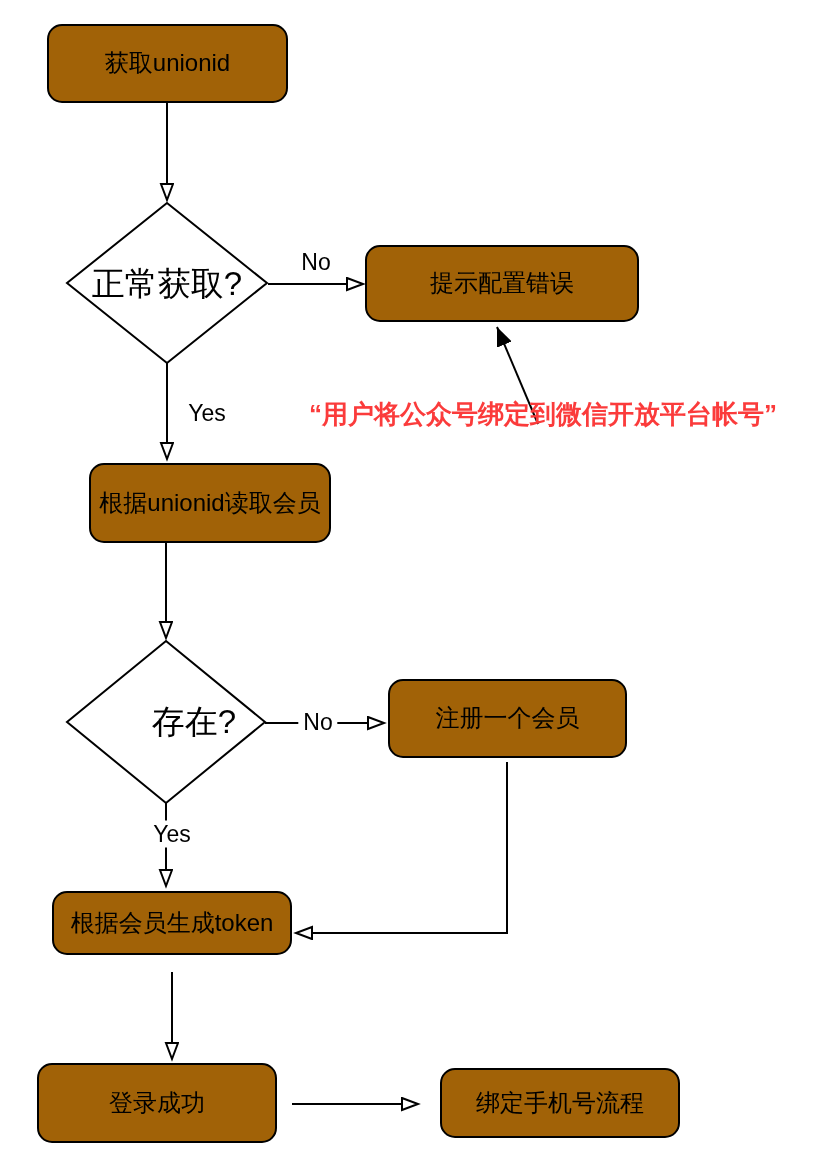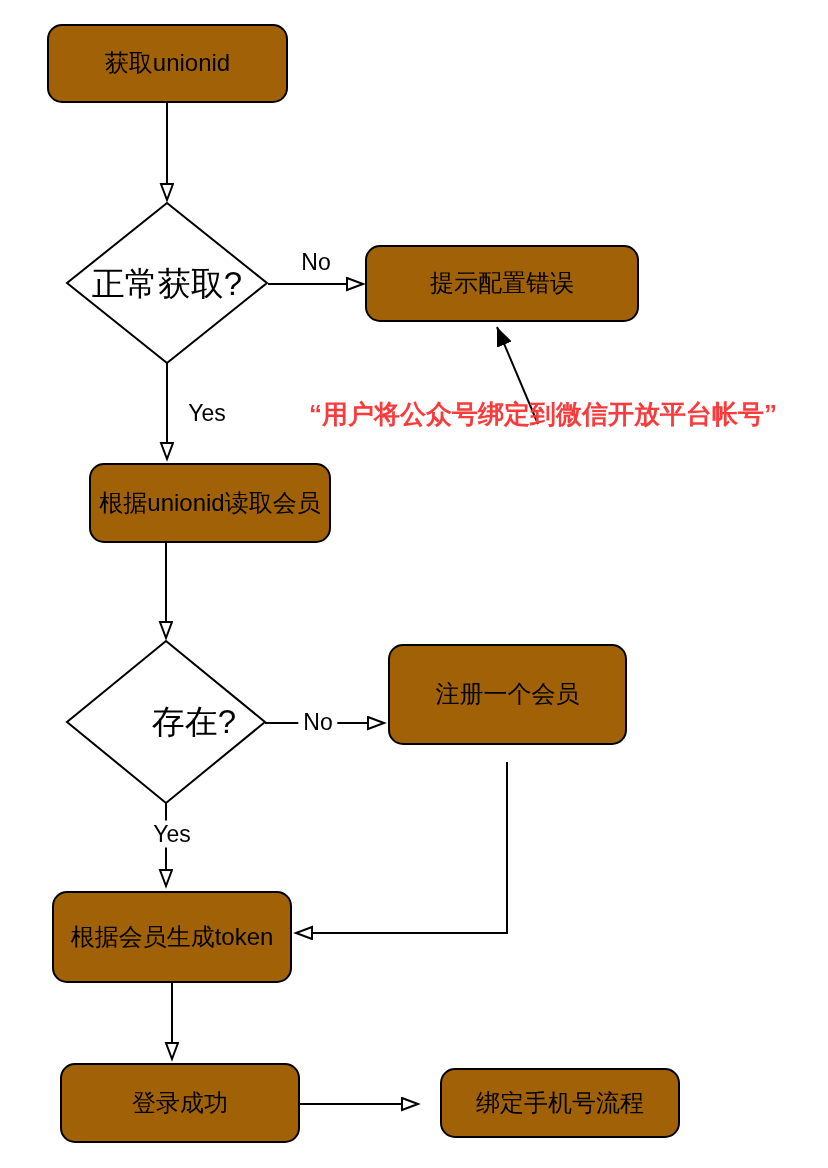--- a/index.html
+++ b/index.html
@@ -87,29 +87,29 @@
   </div>
 
   <div class="node" style="left:365px; top:245px; width:274px; height:77px;">
     <span>提示配置错误</span>
   </div>
 
   <div class="node" style="left:45px; top:463px; width:242px; height:80px;margin-left:44px;">
     <span>根据unionid读取会员</span>
   </div>
 
-  <div class="node" style="left:388px; top:644px; width:239px; height:101px;">
+  <div class="node" style="left:388px; top:679px; width:239px; height:79px;">
     <span>注册一个会员</span>
   </div>
 
-  <div class="node" style="left:52px; top:891px; width:240px; height:92px;">
+  <div class="node" style="left:52px; top:891px; width:240px; height:64px;">
     <span>根据会员生成token</span>
   </div>
 
-  <div class="node" style="left:60px; top:1063px; width:240px; height:80px;">
+  <div class="node" style="left:37px; top:1063px; width:240px; height:80px;">
     <span>登录成功</span>
   </div>
 
   <div class="node" style="left:440px; top:1068px; width:240px; height:70px;">
     <span>绑定手机号流程</span>
   </div>
 
   <div class="dlabel" style="left:167px; top:284px;">正常获取?</div>
   <div class="dlabel" style="left:166px; top:722px;margin-left:28px;">存在?</div>
 

